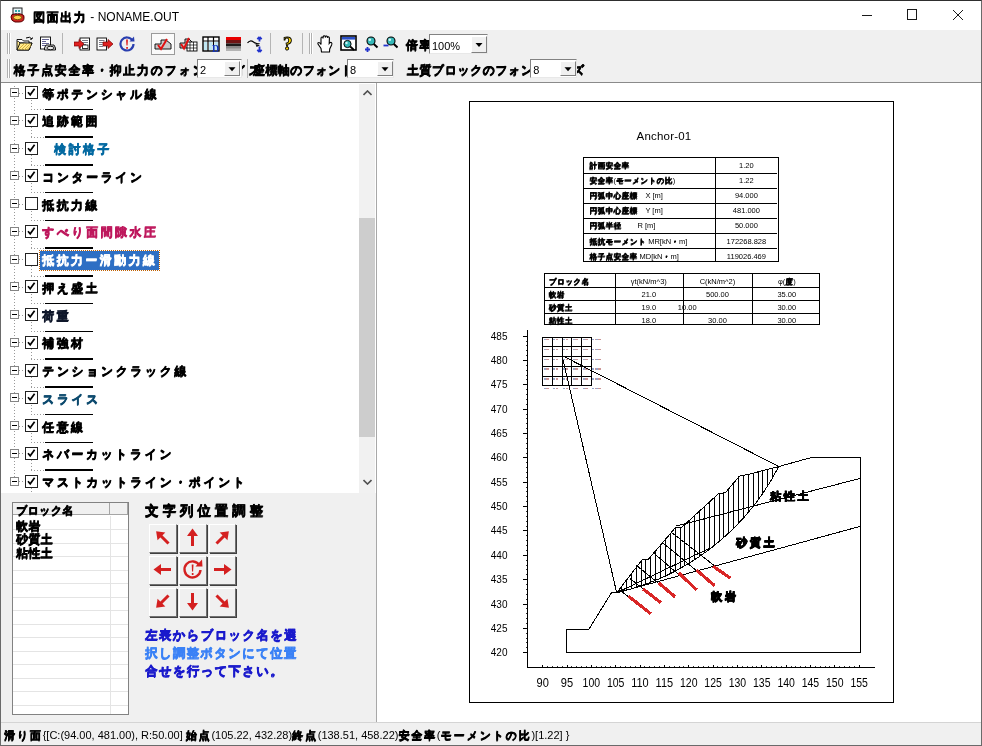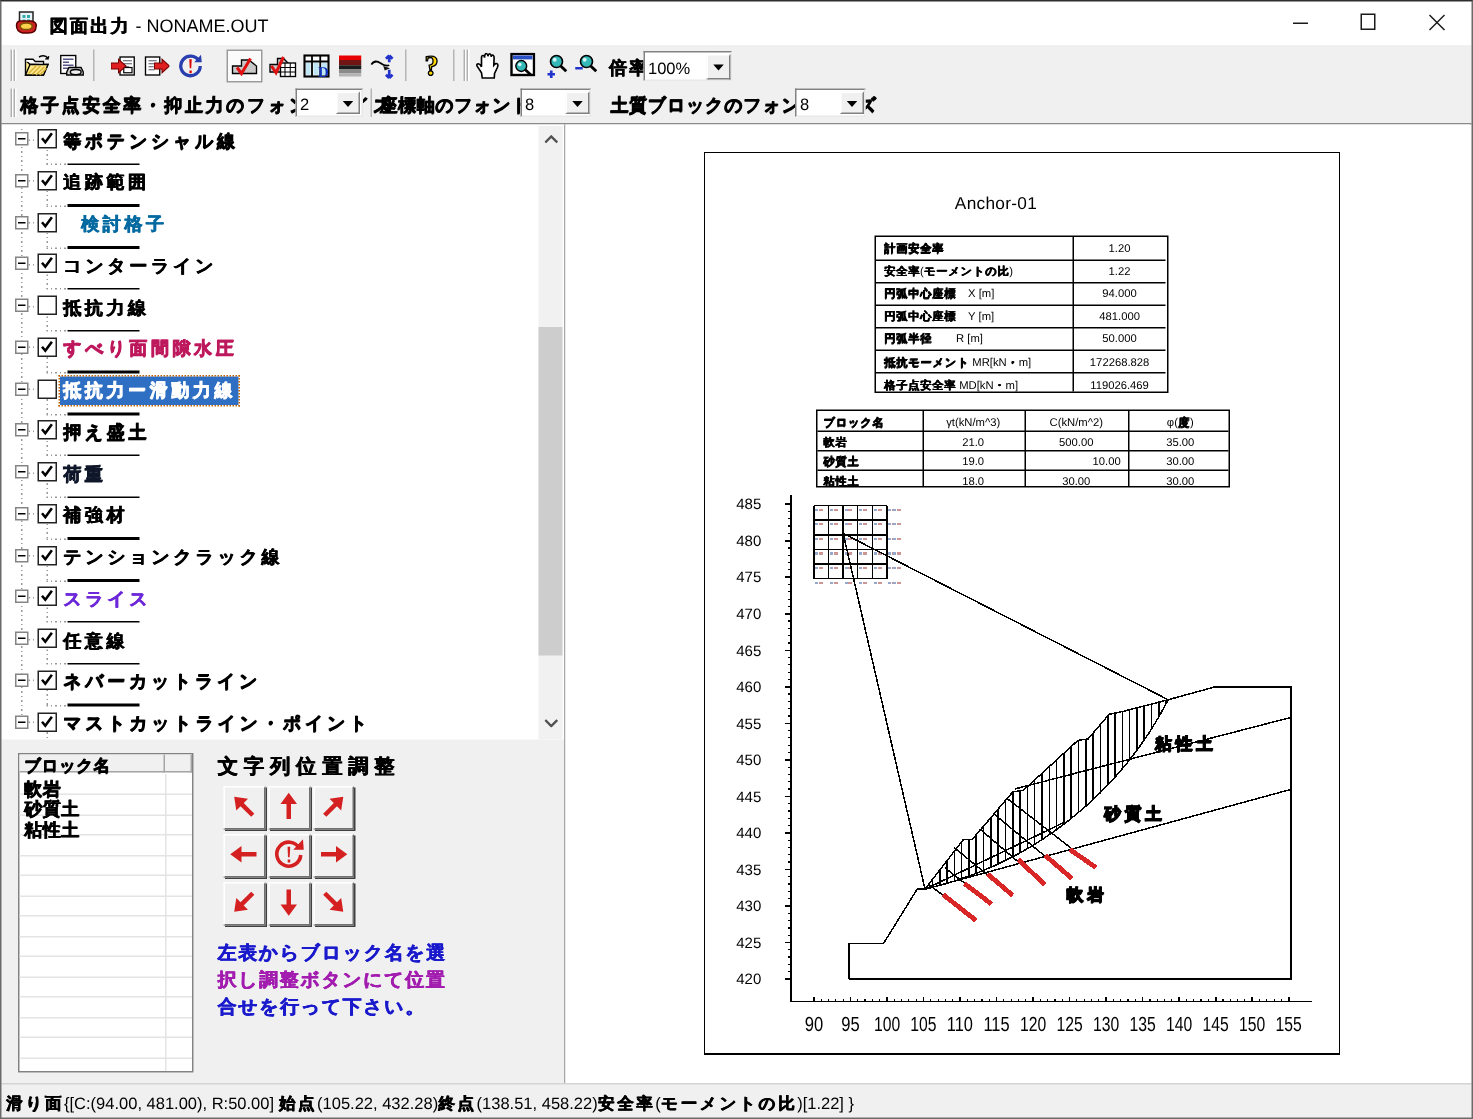--- a/index.html
+++ b/index.html
@@ -287,21 +287,21 @@
 <div class="abs" style="left:31px;top:386.5px;width:13px;height:1px;background:repeating-linear-gradient(90deg,#999 0 1px,transparent 1px 3px)"></div>
 <div class="abs" style="left:45px;top:386.0px;width:48px;height:1.5px;background:#000"></div>
 <div class="abs" style="left:10px;top:393.2px;width:9px;height:9px;background:#fff;border:1px solid #848484"></div>
 <div class="abs" style="left:12px;top:397.2px;width:5px;height:1px;background:#000"></div>
 <div class="abs" style="left:19px;top:397.8px;width:6px;height:1px;background:repeating-linear-gradient(90deg,#999 0 1px,transparent 1px 3px)"></div>
 <div class="abs" style="left:25px;top:391.2px;width:13px;height:13px;background:#fff;border:1.2px solid #222">
     <svg width="10.5" height="10.5" viewBox="0 0 10.5 10.5" style="position:absolute;left:0;top:0">
       <path d="M2,5.2 L4.2,7.8 L8.6,1.8" fill="none" stroke="#000" stroke-width="1.7"></path>
     </svg>
   </div>
-<div class="abs" style="left:42px;top:390.8px;font-size:12px;color:#6d28d9"><span class="k" style="letter-spacing:2.4px">スライス</span></div>
+<div class="abs" style="left:42px;top:390.8px;font-size:12px;color:#0c4a6e"><span class="k" style="letter-spacing:2.4px">スライス</span></div>
 <div class="abs" style="left:31px;top:404.8px;width:1px;height:10px;background:repeating-linear-gradient(#999 0 1px,transparent 1px 3px)"></div>
 <div class="abs" style="left:31px;top:414.2px;width:13px;height:1px;background:repeating-linear-gradient(90deg,#999 0 1px,transparent 1px 3px)"></div>
 <div class="abs" style="left:45px;top:413.8px;width:48px;height:1.5px;background:#000"></div>
 <div class="abs" style="left:10px;top:421.0px;width:9px;height:9px;background:#fff;border:1px solid #848484"></div>
 <div class="abs" style="left:12px;top:425.0px;width:5px;height:1px;background:#000"></div>
 <div class="abs" style="left:19px;top:425.5px;width:6px;height:1px;background:repeating-linear-gradient(90deg,#999 0 1px,transparent 1px 3px)"></div>
 <div class="abs" style="left:25px;top:419.0px;width:13px;height:13px;background:#fff;border:1.2px solid #222">
     <svg width="10.5" height="10.5" viewBox="0 0 10.5 10.5" style="position:absolute;left:0;top:0">
       <path d="M2,5.2 L4.2,7.8 L8.6,1.8" fill="none" stroke="#000" stroke-width="1.7"></path>
     </svg>
@@ -417,21 +417,21 @@
 <path d="M14,7 L21.5,12.5 L14,18 Z" fill="#d42020"></path>
       </g>
     </svg></div>
 <div class="abs" style="left:208.6px;top:588px;width:27.8px;height:28.5px;background:#f0f0f0;border:1.5px solid #fff;border-right-color:#707070;border-bottom-color:#707070;box-shadow:1px 1px 0 #404040"><svg width="25" height="25" viewBox="0 0 25 25">
       <g transform="rotate(45 12.5 12.5)">
 <rect x="4" y="11" width="11" height="3" fill="#d42020"></rect>
 <path d="M14,7 L21.5,12.5 L14,18 Z" fill="#d42020"></path>
       </g>
     </svg></div>
 <div class="abs" style="left:145px;top:626.5px;font-size:12.5px;color:#1a1acc"><span class="k" style="letter-spacing:1.2px">左表からブロック名を選</span></div>
-<div class="abs" style="left:145px;top:644.5px;font-size:12.5px;color:#a21caf"><span class="k" style="letter-spacing:1.2px">択し調整ボタンにて位置</span></div>
+<div class="abs" style="left:145px;top:644.5px;font-size:12.5px;color:#3b82f6"><span class="k" style="letter-spacing:1.2px">択し調整ボタンにて位置</span></div>
 <div class="abs" style="left:145px;top:662.5px;font-size:12.5px;color:#1a1acc"><span class="k" style="letter-spacing:1.2px">合せを行って下さい。</span></div>
 <div class="abs" style="left:377px;top:83px;width:603px;height:639px;background:#fff"></div>
 <svg class="abs" style="left:0;top:0" width="982" height="746" viewBox="0 0 982 746" shape-rendering="crispEdges">
     <rect x="469.5" y="101.5" width="423.5" height="601" fill="#fff" stroke="#000" stroke-width="1"></rect>
     <g stroke="#000" stroke-width="1">
       <line x1="527.4" y1="330" x2="527.4" y2="667.5"></line>
       <line x1="526.5" y1="667.5" x2="874.5" y2="667.5"></line>
       <line x1="523.4" y1="336.1" x2="527.4" y2="336.1"></line>
       <line x1="542.6" y1="664.5" x2="542.6" y2="667.5"></line>
       <line x1="523.4" y1="360.5" x2="527.4" y2="360.5"></line>
@@ -811,21 +811,21 @@
     <div class="abs" style="left:138px;top:2.6px;width:69.4px;text-align:center;font-size:7.5px;white-space:nowrap">C(kN/m^2)</div>
     <div class="abs" style="left:207.4px;top:2.6px;width:69.29999999999998px;text-align:center;font-size:7.5px;white-space:nowrap">φ(<span class="k" style="letter-spacing:0.5px">度</span>)</div>
     <div class="abs" style="left:0;top:13.1px;width:274px;height:1px;background:#000"></div>
     <div class="abs" style="left:4px;top:15.7px;font-size:7.5px;white-space:nowrap"><span class="k" style="letter-spacing:0.5px">軟岩</span></div>
     <div class="abs" style="left:70px;top:15.7px;width:68px;text-align:center;font-size:7.5px;white-space:nowrap">21.0</div>
     <div class="abs" style="left:138px;top:15.7px;width:69.4px;text-align:center;font-size:7.5px;white-space:nowrap">500.00</div>
     <div class="abs" style="left:207.4px;top:15.7px;width:69.29999999999998px;text-align:center;font-size:7.5px;white-space:nowrap">35.00</div>
     <div class="abs" style="left:0;top:26.2px;width:274px;height:1px;background:#000"></div>
     <div class="abs" style="left:4px;top:28.8px;font-size:7.5px;white-space:nowrap"><span class="k" style="letter-spacing:0.5px">砂質土</span></div>
     <div class="abs" style="left:70px;top:28.8px;width:68px;text-align:center;font-size:7.5px;white-space:nowrap">19.0</div>
-    <div class="abs" style="left:133px;top:28.8px;width:69.4px;text-align:right;font-size:7.5px;white-space:nowrap">10.00</div>
+    <div class="abs" style="left:133px;top:28.8px;width:69.4px;text-align:left;font-size:7.5px;white-space:nowrap">10.00</div>
     <div class="abs" style="left:207.4px;top:28.8px;width:69.29999999999998px;text-align:center;font-size:7.5px;white-space:nowrap">30.00</div>
     <div class="abs" style="left:0;top:39.3px;width:274px;height:1px;background:#000"></div>
     <div class="abs" style="left:4px;top:41.9px;font-size:7.5px;white-space:nowrap"><span class="k" style="letter-spacing:0.5px">粘性土</span></div>
     <div class="abs" style="left:70px;top:41.9px;width:68px;text-align:center;font-size:7.5px;white-space:nowrap">18.0</div>
     <div class="abs" style="left:138px;top:41.9px;width:69.4px;text-align:center;font-size:7.5px;white-space:nowrap">30.00</div>
     <div class="abs" style="left:207.4px;top:41.9px;width:69.29999999999998px;text-align:center;font-size:7.5px;white-space:nowrap">30.00</div>
     <div class="abs" style="left:70px;top:0;width:1px;height:50px;background:#000"></div>
     <div class="abs" style="left:138px;top:0;width:1px;height:50px;background:#000"></div>
     <div class="abs" style="left:207.4px;top:0;width:1px;height:50px;background:#000"></div>
   </div>

